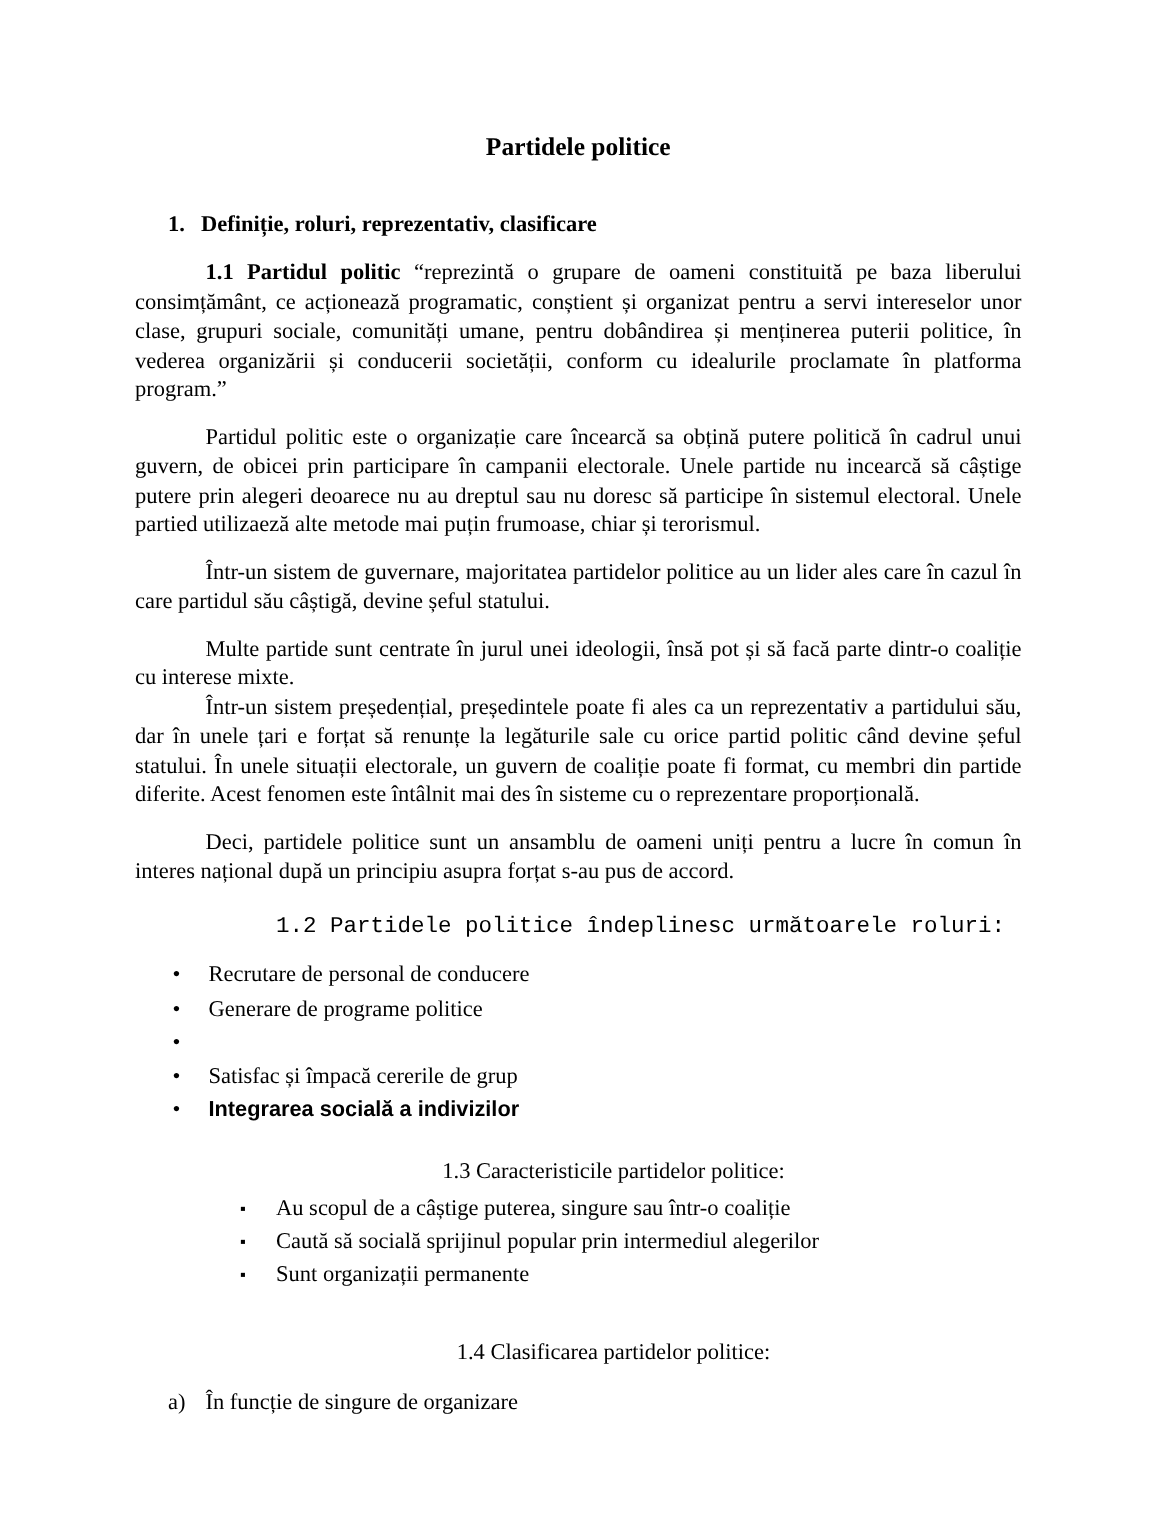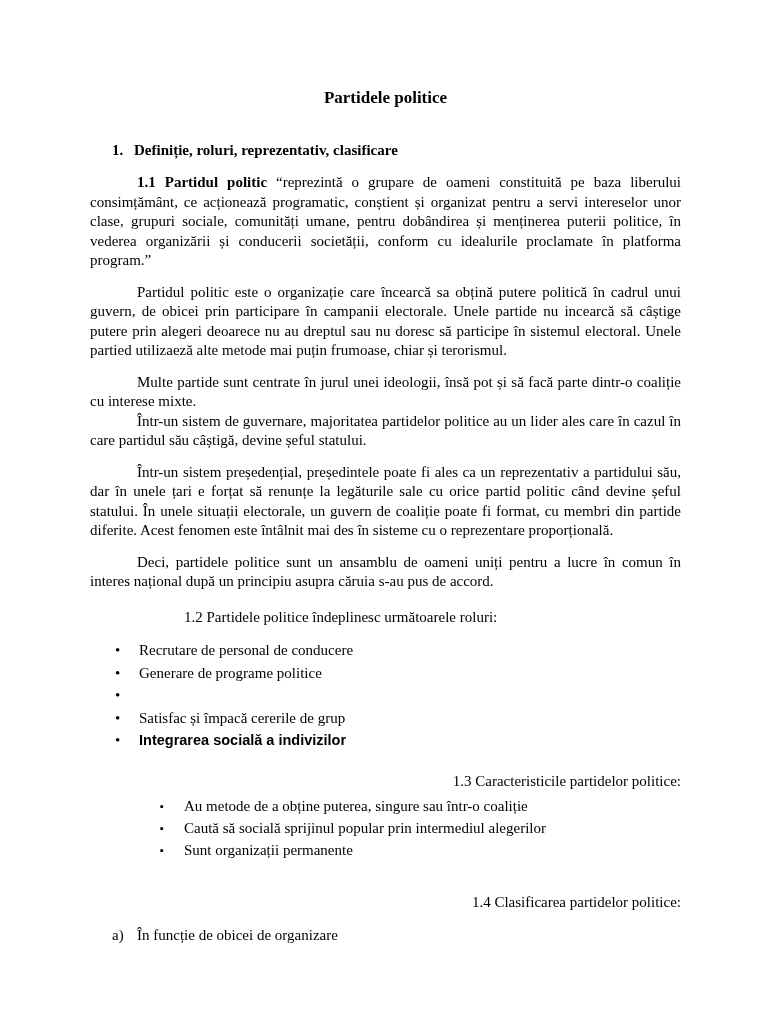--- a/index.html
+++ b/index.html
@@ -44,26 +44,27 @@
   }
   .para.tight {
     margin-bottom: 0;
   }
   .lead-bold {
     font-weight: bold;
   }
   .indent-heading {
     margin: 20px 0 0 0;
     padding-left: 47px;
-    text-align: right;
+    text-align: center;
     text-indent: 0;
   }
   .heading-12 {
     margin: 16px 0 14px 0;
     padding-left: 47px;
+    font-family: Liberation Mono, monospace;
   }
   .roles-list {
     margin: 0 0 0 0;
     padding: 0;
     list-style: none;
   }
   .roles-list .li {
     display: flex;
     margin-bottom: 3px;
   }
@@ -119,27 +120,27 @@
 
   <div class="section-heading">
     <span class="num">1.</span>
     <span class="txt">Definiție, roluri, reprezentativ, clasificare</span>
   </div>
 
   <p class="para"><span class="lead-bold">1.1 Partidul politic</span><span> “reprezintă o grupare de oameni constituită pe baza liberului consimțământ, ce acționează programatic, conștient și organizat pentru a servi intereselor unor clase, grupuri sociale, comunități umane, pentru dobândirea și menținerea puterii politice, în vederea organizării și conducerii societății, conform cu idealurile proclamate în platforma program.”</span></p>
 
   <p class="para">Partidul politic este o organizație care încearcă sa obțină putere politică în cadrul unui guvern, de obicei prin participare în campanii electorale. Unele partide nu incearcă să câștige putere prin alegeri deoarece nu au dreptul sau nu doresc să participe în sistemul electoral. Unele partied utilizaeză alte metode mai puțin frumoase, chiar și terorismul.</p>
 
+  <p class="para">Într-un sistem de guvernare, majoritatea partidelor politice au un lider ales care în cazul în care partidul său câștigă, devine șeful statului.</p>
+
   <p class="para tight">Multe partide sunt centrate în jurul unei ideologii, însă pot și să facă parte dintr-o coaliție cu interese mixte.</p>
-
-  <p class="para">Într-un sistem de guvernare, majoritatea partidelor politice au un lider ales care în cazul în care partidul său câștigă, devine șeful statului.</p>
 
   <p class="para">Într-un sistem președențial, președintele poate fi ales ca un reprezentativ a partidului său, dar în unele țari e forțat să renunțe la legăturile sale cu orice partid politic când devine șeful statului. În unele situații electorale, un guvern de coaliție poate fi format, cu membri din partide diferite. Acest fenomen este întâlnit mai des în sisteme cu o reprezentare proporțională.</p>
 
-  <p class="para">Deci, partidele politice sunt un ansamblu de oameni uniți pentru a lucre în comun în interes național după un principiu asupra căruia s-au pus de accord.</p>
+  <p class="para">Deci, partidele politice sunt un ansamblu de oameni uniți pentru a lucre în comun în interes național după un principiu asupra forțat s-au pus de accord.</p>
 
   <p class="para heading-12">1.2 Partidele politice îndeplinesc următoarele roluri:</p>
 
   <ul class="roles-list">
     <li class="li">
       <span class="marker">•</span>
       <span class="txt">Recrutare de personal de conducere</span>
     </li>
     <li class="li">
       <span class="marker">•</span>
@@ -156,32 +157,32 @@
       <span class="marker">•</span>
       <span class="txt">Integrarea socială a indivizilor</span>
     </li>
   </ul>
 
   <p class="para indent-heading heading-13">1.3 Caracteristicile partidelor politice:</p>
 
   <ul class="char-list">
     <li class="li">
       <span class="marker">▪</span>
-      <span class="txt">Au metode de a obține puterea, singure sau într-o coaliție</span>
+      <span class="txt">Au scopul de a câștige puterea, singure sau într-o coaliție</span>
     </li>
     <li class="li">
       <span class="marker">▪</span>
       <span class="txt">Caută să socială sprijinul popular prin intermediul alegerilor</span>
     </li>
     <li class="li">
       <span class="marker">▪</span>
       <span class="txt">Sunt organizații permanente</span>
     </li>
   </ul>
 
   <p class="para indent-heading heading-14">1.4 Clasificarea partidelor politice:</p>
 
   <div class="letter-item">
     <span class="label">a)</span>
-    <span class="txt">În funcție de obicei de organizare</span>
+    <span class="txt">În funcție de singure de organizare</span>
   </div>
 
 </div>
 
 </body></html>

